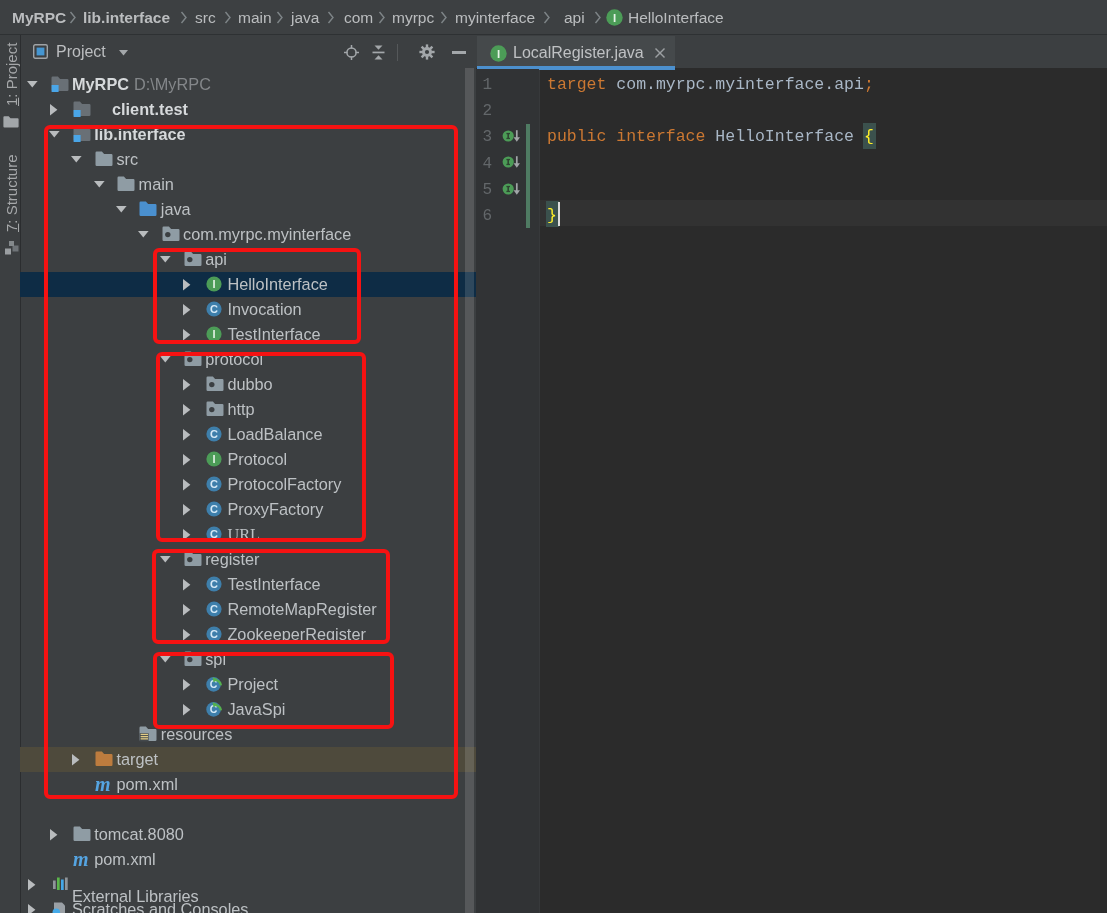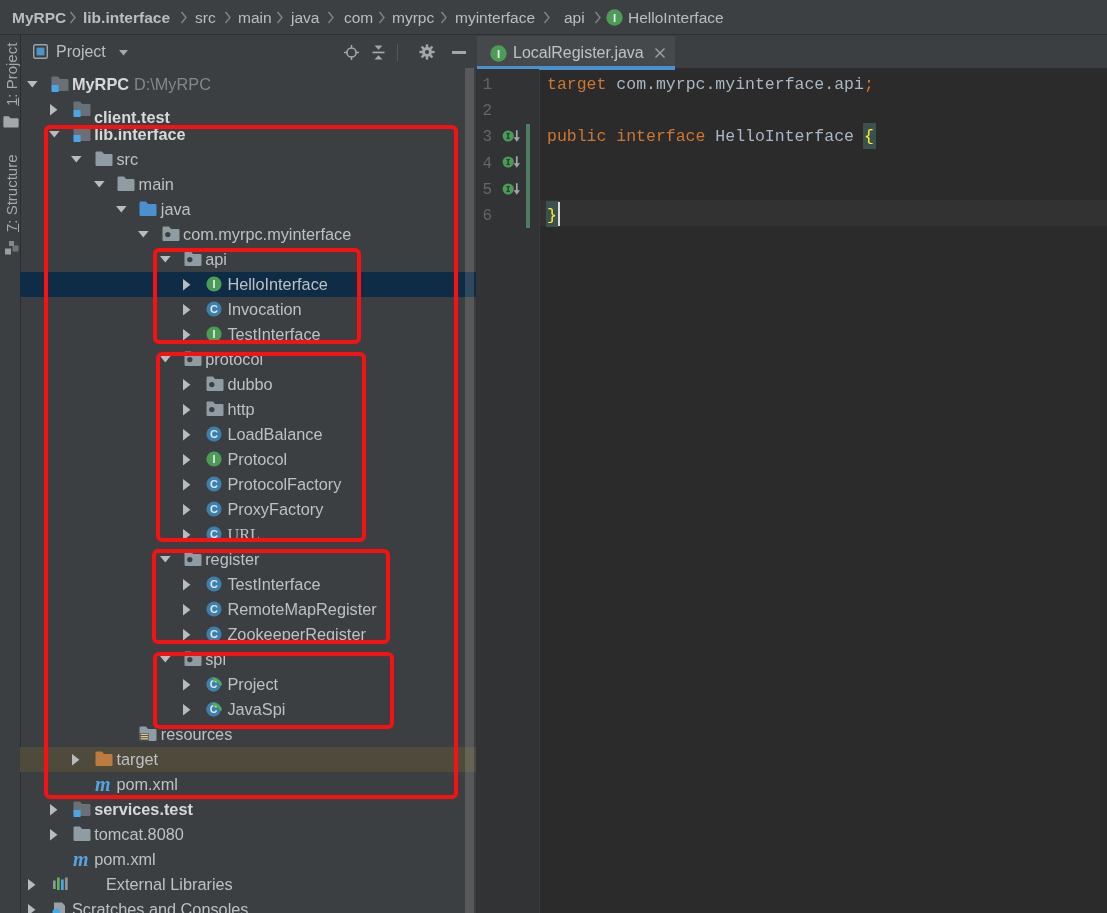--- a/index.html
+++ b/index.html
@@ -226,21 +226,21 @@
         <svg width="8" height="12" viewBox="0 0 8 12" style="position:absolute;">
           <polygon points="0,0 7.4,5.75 0,11.5" fill="#b9bcbe"></polygon>
         </svg>
       </span>
       <span class="abs" style="left:72.7px;top:2.5px;">
         <svg width="18" height="17" viewBox="0 0 18 17" style="position:absolute;">
           <path d="M1.7 15.9 q-1.2 0 -1.2 -1.2 V2.7 q0 -1.2 1.2 -1.2 h5.2 l2.2 2.5 h7.2 q1.2 0 1.2 1.2 v9.5 q0 1.2 -1.2 1.2 z" fill="#697076"></path>
           <rect x="0.6" y="10" width="7" height="7" fill="#4aa6e8"></rect>
         </svg>
       </span>
-      <span class="b" style="position:absolute;left:94px;top:0;margin-top:8px;">client.test</span>
+      <span class="b" style="position:absolute;left:112px;top:0;">client.test</span>
     </div>
 <div class="trow" style="top:122.0px;">
       <span class="abs" style="left:49.2px;top:9px;">
         <svg width="11" height="7" viewBox="0 0 11 7" style="position:absolute;">
           <polygon points="0,0 10.6,0 5.3,6.6" fill="#b9bcbe"></polygon>
         </svg>
       </span>
       <span class="abs" style="left:72.7px;top:2.5px;">
         <svg width="18" height="17" viewBox="0 0 18 17" style="position:absolute;">
           <path d="M1.7 15.9 q-1.2 0 -1.2 -1.2 V2.7 q0 -1.2 1.2 -1.2 h5.2 l2.2 2.5 h7.2 q1.2 0 1.2 1.2 v9.5 q0 1.2 -1.2 1.2 z" fill="#697076"></path>
@@ -598,34 +598,20 @@
       <span style="position:absolute;left:116.4px;top:0;">target</span>
     </div>
 <div class="trow" style="top:772.0px;">
       <span class="abs" style="left:94.9px;top:4.0px;">
         <svg width="18" height="17" viewBox="0 0 18 17" style="position:absolute;">
           <text x="0" y="14.5" font-family="Liberation Serif" font-style="italic" font-weight="bold" font-size="20px" fill="#55a4e1">m</text>
         </svg>
       </span>
       <span style="position:absolute;left:116.4px;top:0;">pom.xml</span>
     </div>
-<div class="trow" style="top:797.0px;">
-      <span class="abs" style="left:49.7px;top:6.5px;">
-        <svg width="8" height="12" viewBox="0 0 8 12" style="position:absolute;">
-          <polygon points="0,0 7.4,5.75 0,11.5" fill="#b9bcbe"></polygon>
-        </svg>
-      </span>
-      <span class="abs" style="left:72.7px;top:2.5px;">
-        <svg width="18" height="17" viewBox="0 0 18 17" style="position:absolute;">
-          <path d="M1.7 15.9 q-1.2 0 -1.2 -1.2 V2.7 q0 -1.2 1.2 -1.2 h5.2 l2.2 2.5 h7.2 q1.2 0 1.2 1.2 v9.5 q0 1.2 -1.2 1.2 z" fill="#697076"></path>
-          <rect x="0.6" y="10" width="7" height="7" fill="#4aa6e8"></rect>
-        </svg>
-      </span>
-      <span class="b" style="position:absolute;left:94.2px;top:0;">services.test</span>
-    </div>
 <div class="trow" style="top:822.0px;">
       <span class="abs" style="left:49.7px;top:6.5px;">
         <svg width="8" height="12" viewBox="0 0 8 12" style="position:absolute;">
           <polygon points="0,0 7.4,5.75 0,11.5" fill="#b9bcbe"></polygon>
         </svg>
       </span>
       <span class="abs" style="left:72.7px;top:2.5px;">
         <svg width="18" height="17" viewBox="0 0 18 17" style="position:absolute;">
           <path d="M1.7 15.9 q-1.2 0 -1.2 -1.2 V2.7 q0 -1.2 1.2 -1.2 h5.2 l2.2 2.5 h7.2 q1.2 0 1.2 1.2 v9.5 q0 1.2 -1.2 1.2 z" fill="#8f9ca4"></path>
         </svg>
@@ -647,21 +633,21 @@
         </svg>
       </span>
       <span class="abs" style="left:50.5px;top:4.0px;">
         <svg width="18" height="17" viewBox="0 0 18 17" style="position:absolute;">
           <rect x="2.0" y="4.5" width="2.7" height="8.5" fill="#8f959a"></rect>
           <rect x="6.0" y="1.5" width="2.7" height="12.5" fill="#5bb54b"></rect>
           <rect x="10.0" y="3.5" width="2.7" height="10.5" fill="#45a8e8"></rect>
           <rect x="14.0" y="1.5" width="2.7" height="12.5" fill="#8f959a"></rect>
         </svg>
       </span>
-      <span style="position:absolute;left:72.0px;top:0;margin-left:34px;">External Libraries</span>
+      <span style="position:absolute;left:72.0px;top:12px;">External Libraries</span>
     </div>
 <div class="trow" style="top:897.0px;">
       <span class="abs" style="left:27.5px;top:6.5px;">
         <svg width="8" height="12" viewBox="0 0 8 12" style="position:absolute;">
           <polygon points="0,0 7.4,5.75 0,11.5" fill="#b9bcbe"></polygon>
         </svg>
       </span>
       <span class="abs" style="left:50.5px;top:4.0px;">
         <svg width="18" height="17" viewBox="0 0 18 17" style="position:absolute;">
           <path d="M3 1.5 h8 l3 3 v9 h-11 z" fill="#9aa0a5"></path>

